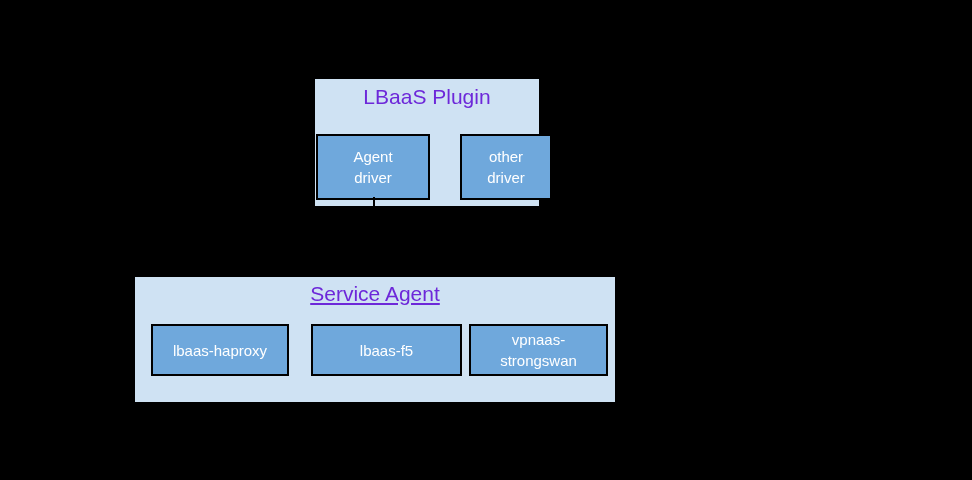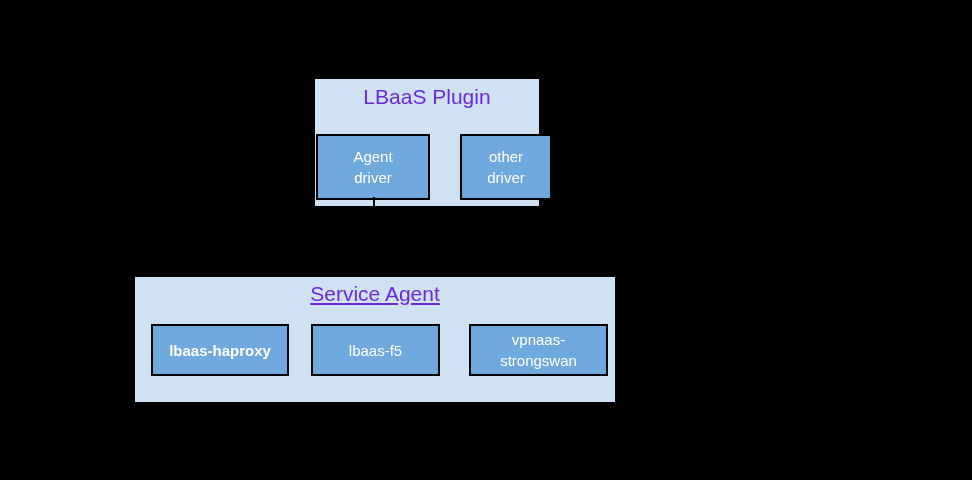--- a/index.html
+++ b/index.html
@@ -58,22 +58,22 @@
 
   #connector-agent-service {
     position: absolute;
     left: 373px; top: 197px;
     width: 2px; height: 12px;
     background: #000000;
   }
 
   #agent-group    { left: 133px; top: 275px; width: 484px; height: 129px; }
   #agent-title    { top: 8px; text-decoration: underline; }
-  #node-lbaas-haproxy { left: 16px;  top: 47px; width: 138px; height: 52px; font-weight: bold; }
-  #node-lbaas-f5      { left: 176px; top: 47px; width: 129px; height: 52px; align-items: center; }
+  #node-lbaas-haproxy { left: 16px;  top: 47px; width: 138px; height: 52px; }
+  #node-lbaas-f5      { left: 176px; top: 47px; width: 151px; height: 52px; align-items: center; }
   #node-vpnaas        { left: 334px; top: 47px; width: 139px; height: 52px; }
 </style>
 </head>
 <body>
 
 <div class="canvas">
 
   <div class="group" id="plugin-group">
     <div class="group-title" id="plugin-title">LBaaS Plugin</div>
     <div class="node" id="node-agent-driver">

